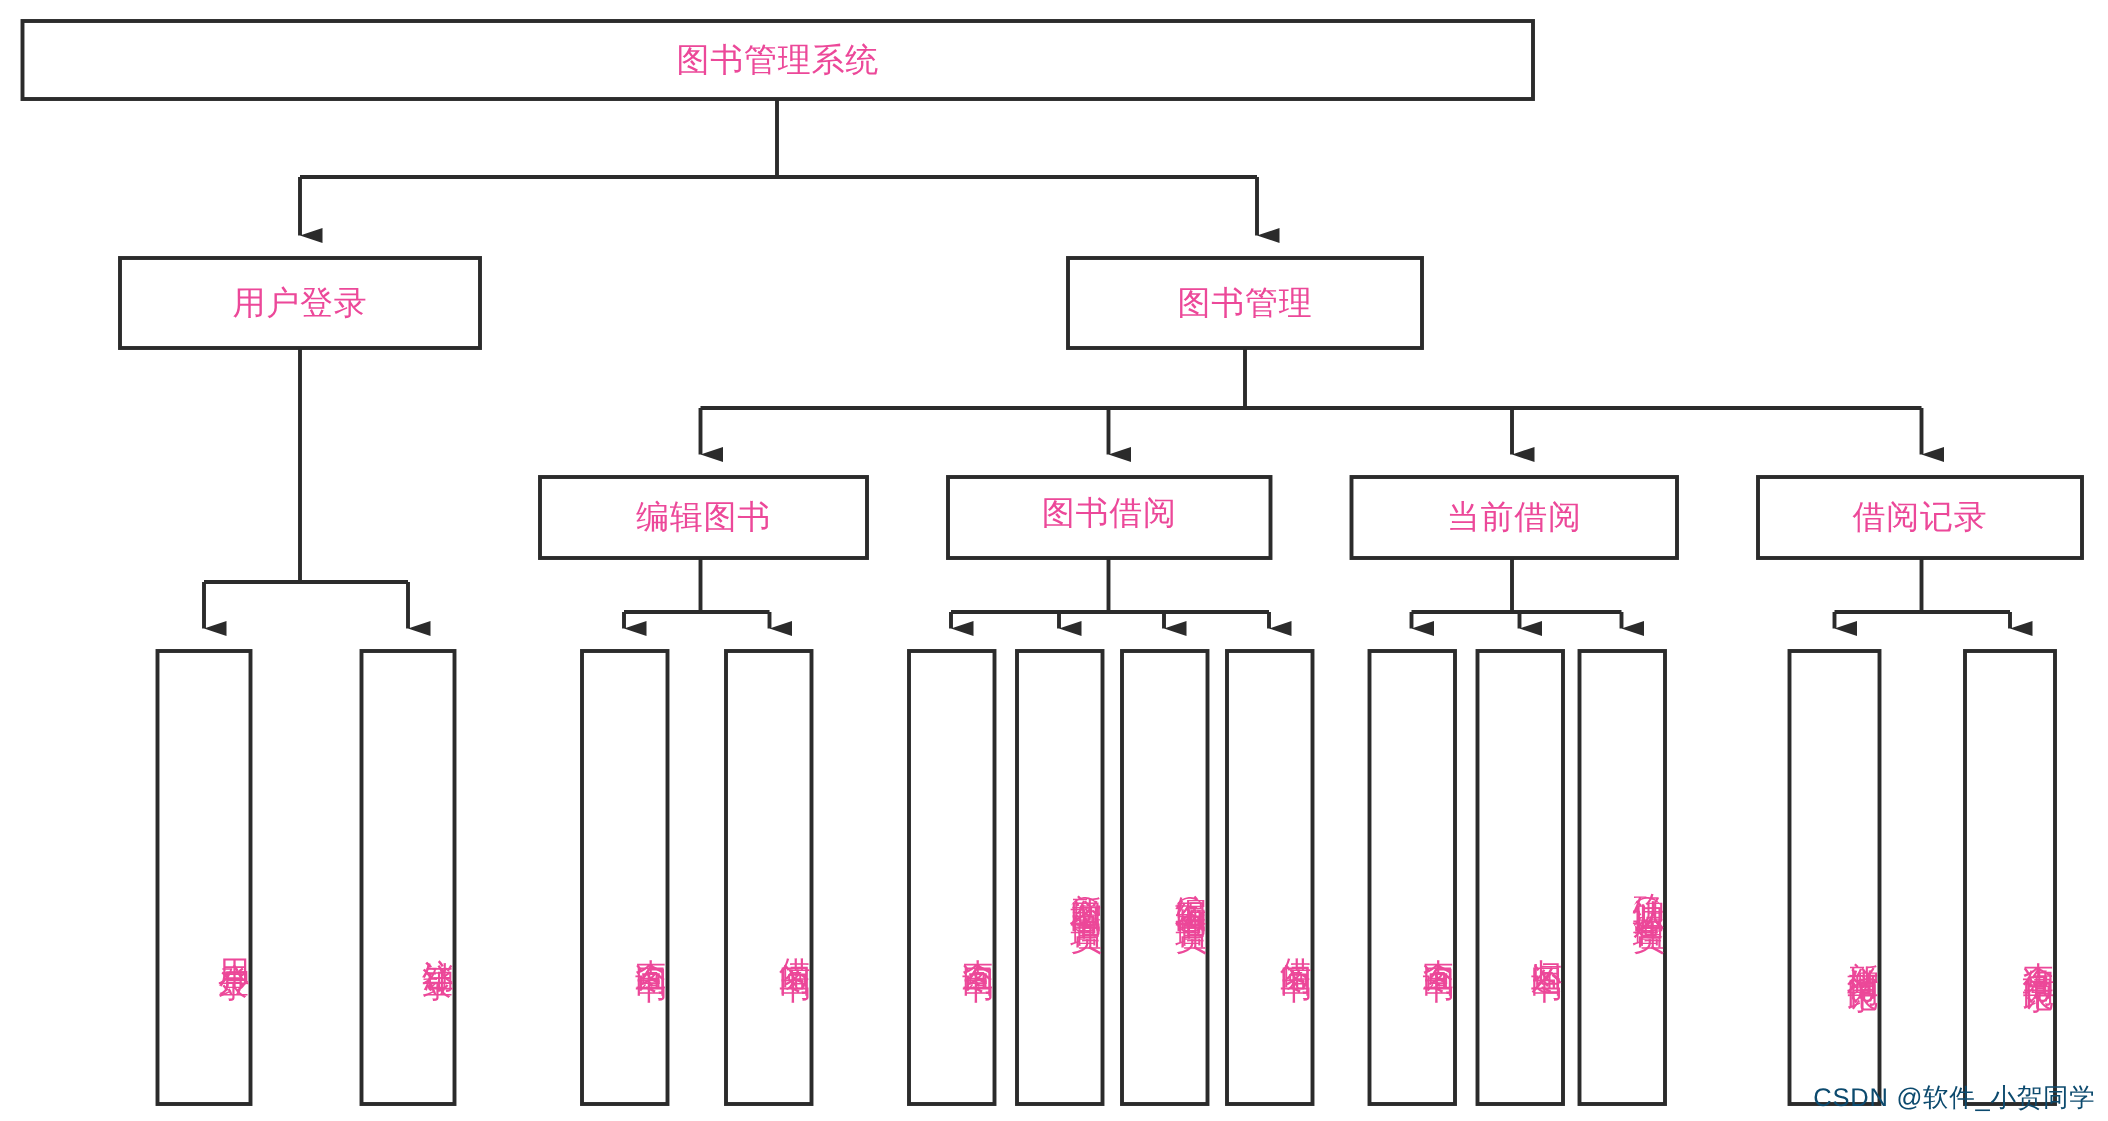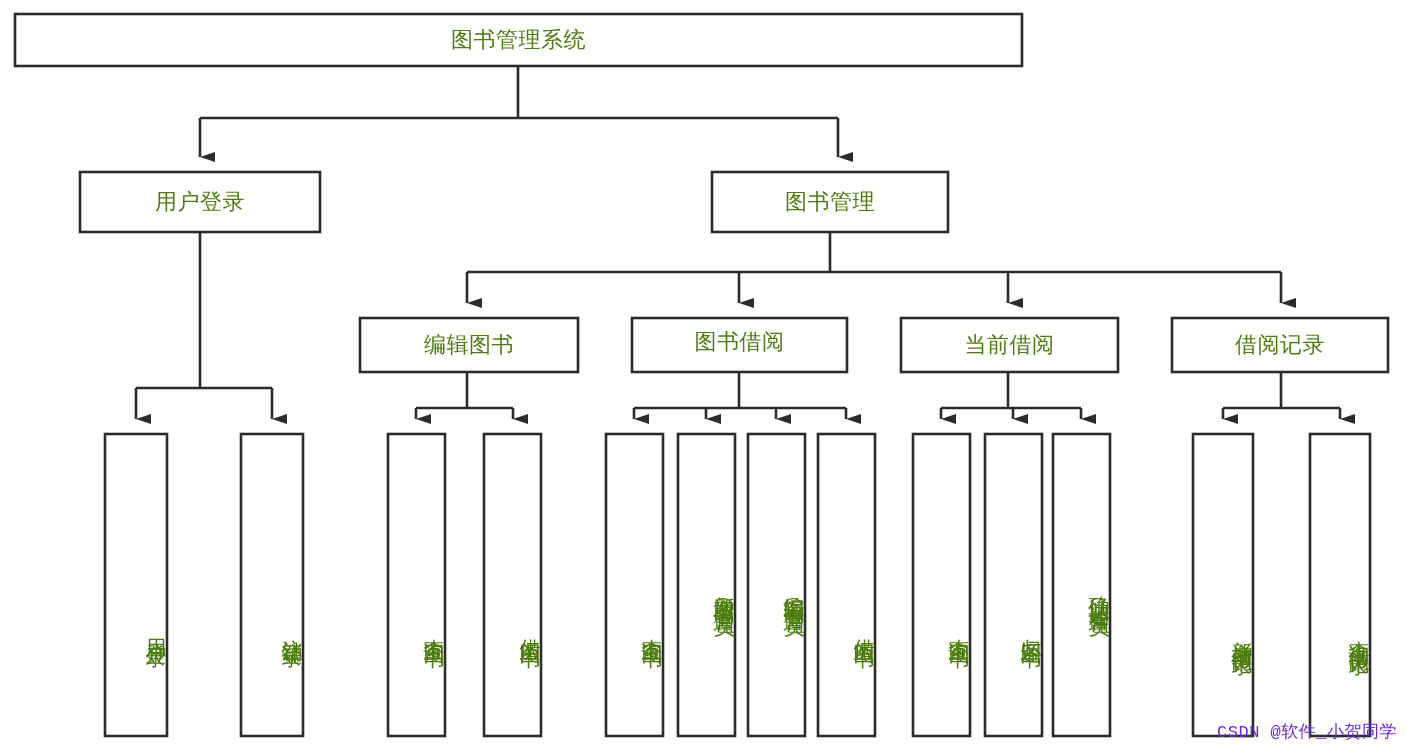--- a/index.html
+++ b/index.html
@@ -40,21 +40,21 @@
   }
   .arrow-head {
     fill: #2b2b2b;
     stroke: none;
   }
   .node-label {
     position: absolute;
     display: flex;
     align-items: center;
     justify-content: center;
-    color: #4d7c0f;
+    color: #ec4899;
     font-family: "DejaVu Sans", "Liberation Sans", sans-serif;
     font-weight: 400;
     pointer-events: none;
     box-sizing: border-box;
   }
   .node-label.horizontal {
     font-size: 22px;
     letter-spacing: 0.5px;
   }
   .node-label.vertical {
@@ -74,22 +74,22 @@
     padding-top: 96px;
   }
   .node-label.vertical.pad-tight {
     padding-top: 14px;
   }
   .watermark {
     position: absolute;
     right: 8px;
     bottom: 4px;
     font-size: 17px;
-    color: #6d28d9;
-    font-family: Liberation Mono, monospace;
+    color: #0c4a6e;
+    font-family: Liberation Sans, sans-serif;
     white-space: nowrap;
     letter-spacing: 0.5px;
     margin-top: 46px;
   }
 </style>
 </head>
 <body>
 
 <div id="diagram-root">
 

